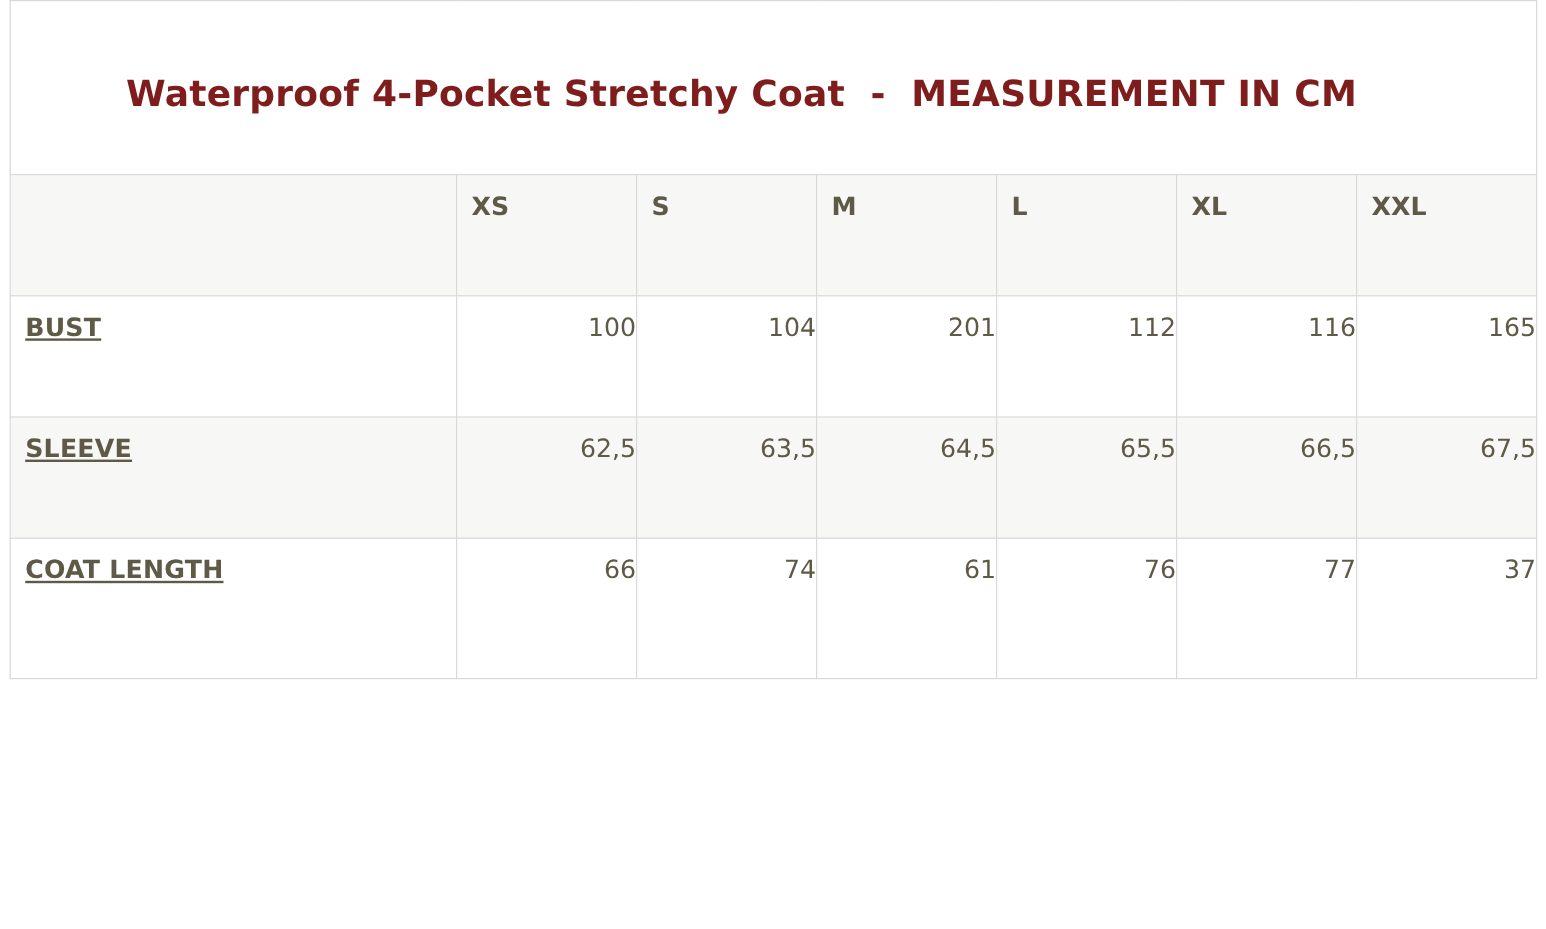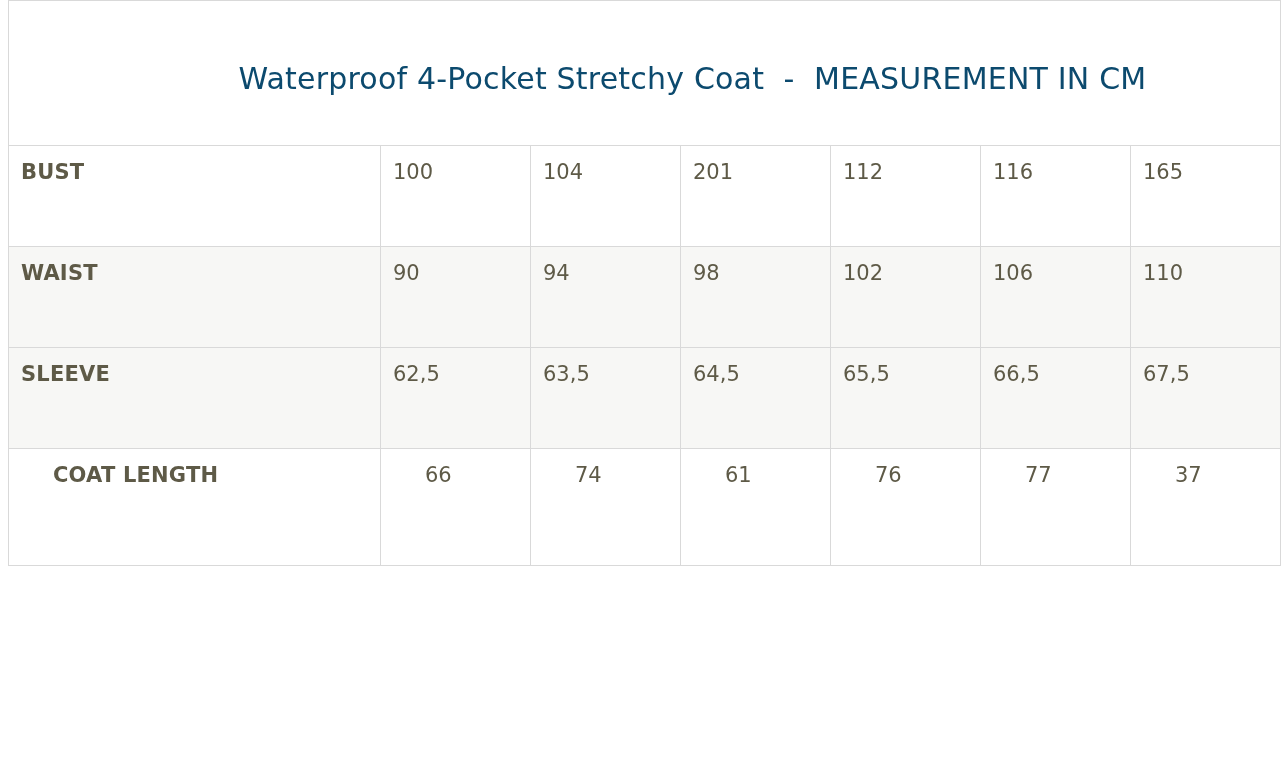--- a/index.html
+++ b/index.html
@@ -39,27 +39,26 @@
     height: 144px;
     border-top: 1px solid #d9d9d9;
     border-left: 1px solid #d9d9d9;
     border-right: 1px solid #d9d9d9;
     border-bottom: 1px solid #d9d9d9;
     background: #ffffff;
     padding: 0;
   }
   .title-text {
     font-size: 30px;
-    font-weight: 400;
-    color: #0c4a6e;
+    font-weight: 700;
+    color: #7f1d1d;
     letter-spacing: 0.2px;
     padding-left: 96px;
     padding-top: 60px;
     white-space: pre;
-    text-align: center;
   }
   
   tr.header-row td {
     height: 100px;
     background: #f7f7f5;
   }
   tr.header-row td.first-header {
     background: #f7f7f5;
   }
   .header-label {
@@ -71,28 +70,30 @@
   
   tr.data-row td { height: 100px; }
   tr.shade td { background: #f7f7f5; }
   tr.plain td { background: #ffffff; }
   .row-label {
     font-size: 21px;
     font-weight: bold;
     color: #5e5a47;
     padding: 14px 0 0 12px;
     letter-spacing: 0.2px;
+    text-decoration: underline;
   }
   .cell-value {
     font-size: 21px;
     font-weight: 400;
     color: #5e5a47;
     padding: 14px 0 0 12px;
-  }
-  tr.last-row td { height: 116px; padding-left: 32px; }
+    text-align: right;
+  }
+  tr.last-row td { height: 116px; }
 </style>
 </head>
 <body>
 
 <div class="sheet">
   <table class="size-chart">
     <colgroup>
       <col class="label-col">
       <col class="size-col">
       <col class="size-col">
@@ -100,20 +101,43 @@
       <col class="size-col">
       <col class="size-col">
       <col class="size-col">
     </colgroup>
     <tbody>
       <tr>
         <td class="title-cell" colspan="7">
           <div class="title-text">Waterproof 4-Pocket Stretchy Coat  -  MEASUREMENT IN CM</div>
         </td>
       </tr>
+      <tr class="header-row">
+        <td class="first-header">
+          <div class="header-label"></div>
+        </td>
+        <td>
+          <div class="header-label">XS</div>
+        </td>
+        <td>
+          <div class="header-label">S</div>
+        </td>
+        <td>
+          <div class="header-label">M</div>
+        </td>
+        <td>
+          <div class="header-label">L</div>
+        </td>
+        <td>
+          <div class="header-label">XL</div>
+        </td>
+        <td>
+          <div class="header-label">XXL</div>
+        </td>
+      </tr>
 
       <tr class="data-row plain">
         <td>
           <div class="row-label">BUST</div>
         </td>
         <td>
             <div class="cell-value">100</div>
           </td>
         <td>
             <div class="cell-value">104</div>
@@ -125,43 +149,20 @@
             <div class="cell-value">112</div>
           </td>
         <td>
             <div class="cell-value">116</div>
           </td>
         <td>
             <div class="cell-value">165</div>
           </td>
       </tr>
 
-      <tr class="data-row shade">
-        <td>
-          <div class="row-label">WAIST</div>
-        </td>
-        <td>
-            <div class="cell-value">90</div>
-          </td>
-        <td>
-            <div class="cell-value">94</div>
-          </td>
-        <td>
-            <div class="cell-value">98</div>
-          </td>
-        <td>
-            <div class="cell-value">102</div>
-          </td>
-        <td>
-            <div class="cell-value">106</div>
-          </td>
-        <td>
-            <div class="cell-value">110</div>
-          </td>
-      </tr>
 
 
       <tr class="data-row shade">
         <td>
           <div class="row-label">SLEEVE</div>
         </td>
         <td>
             <div class="cell-value">62,5</div>
           </td>
         <td>

